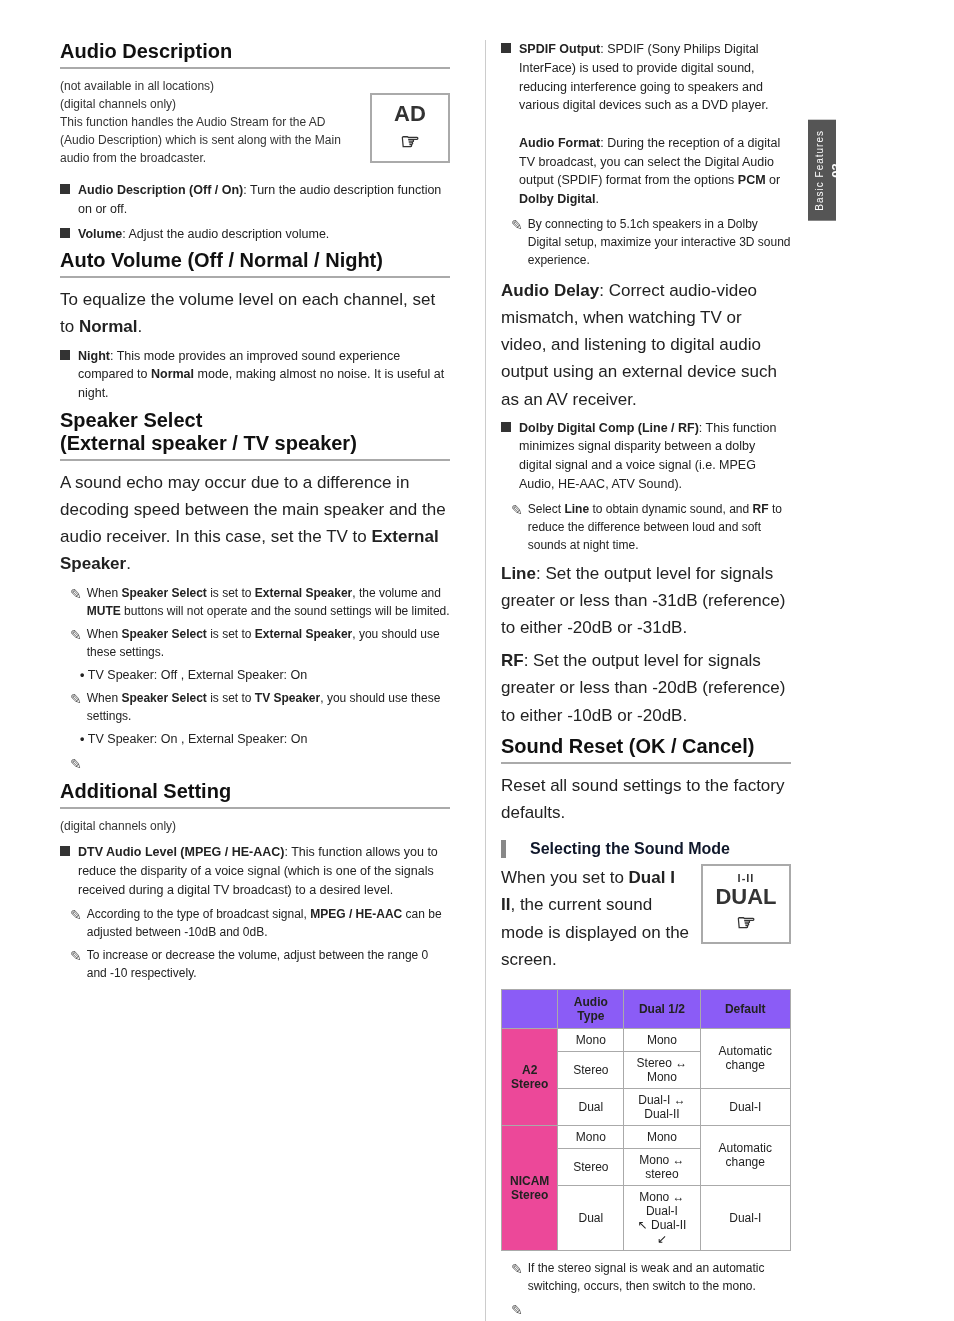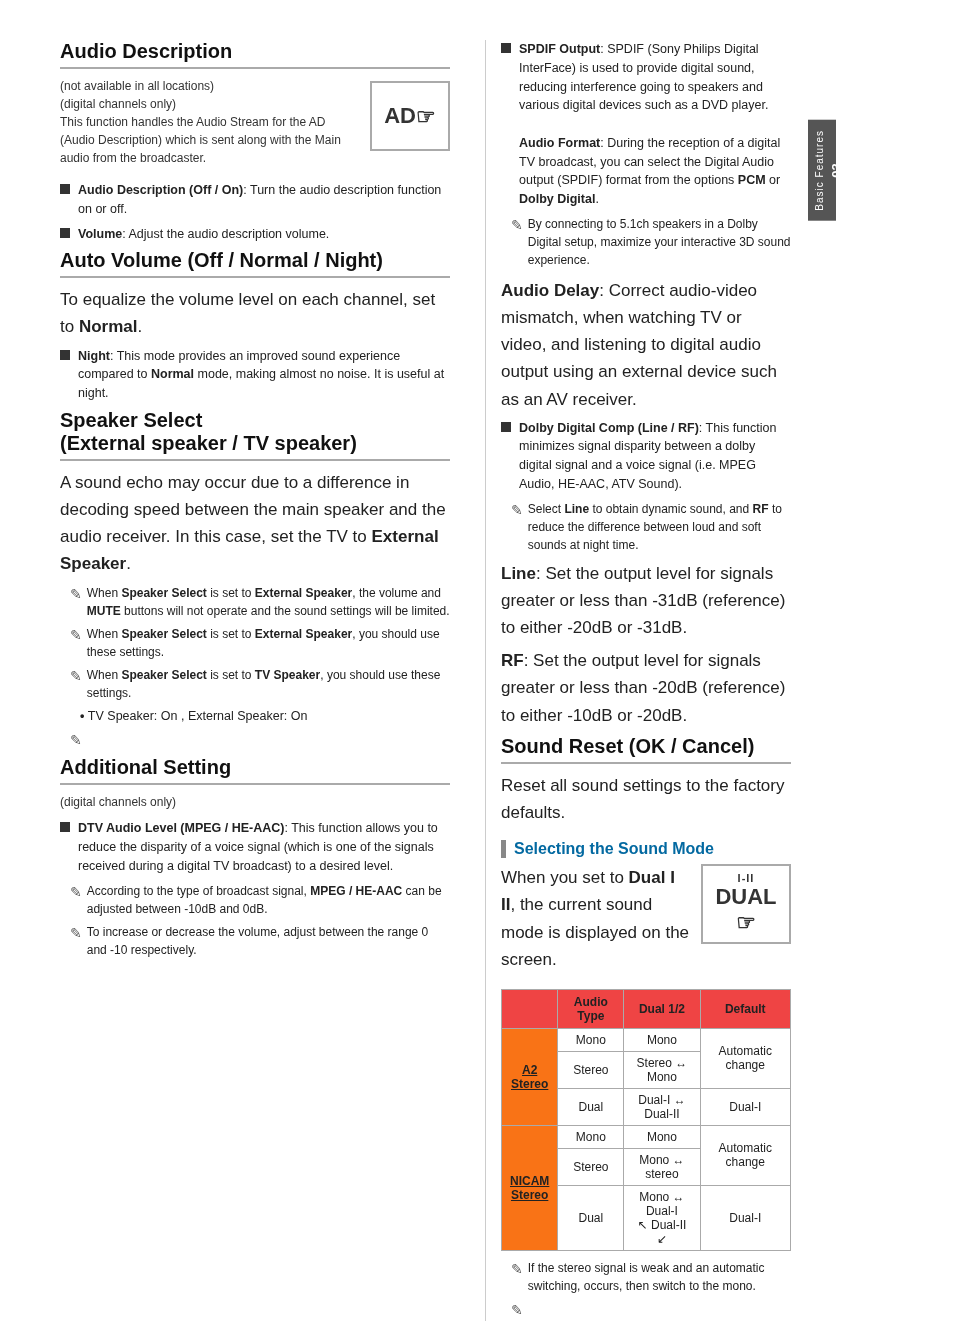--- a/index.html
+++ b/index.html
@@ -79,23 +79,23 @@
       margin-top: 20px;
     }
     .section-heading:first-child {
       margin-top: 0;
     }
 
     
     .subsection-heading {
       font-size: 16px;
       font-weight: bold;
-      color: #0369a1;
+      color: #0f172a;
       border-left: 5px solid #888;
-      padding-left: 8px;
+      padding-left: 24px;
       margin: 14px 0 6px 0;
     }
 
     .section-intro {
       font-size: 12px;
       color: #333;
       margin-bottom: 8px;
       line-height: 1.5;
     }
 
@@ -160,24 +160,24 @@
       font-weight: bold;
     }
 
     
     .ad-icon {
       float: right;
       width: 80px;
       height: 70px;
       border: 2px solid #aaa;
       display: flex;
-      flex-direction: row;
+      flex-direction: column;
       align-items: center;
       justify-content: center;
-      margin: 4px 0 8px 10px;
+      margin: 16px 0 8px 10px;
       font-size: 18px;
       font-weight: bold;
       color: #333;
       position: relative;
     }
     .ad-icon .hand-icon {
       font-size: 22px;
       margin-top: 2px;
     }
 
@@ -206,36 +206,35 @@
     }
 
     
     .sound-table {
       width: 100%;
       border-collapse: collapse;
       font-size: 12px;
       margin-top: 10px;
     }
     .sound-table th {
-      background: #ef4444;
+      background: #8b5cf6;
       border: 1px solid #aaa;
       padding: 5px 8px;
       text-align: center;
       font-weight: bold;
     }
     .sound-table td {
       border: 1px solid #aaa;
       padding: 4px 8px;
       text-align: center;
       vertical-align: middle;
     }
     .sound-table .row-header {
-      background: #f97316;
-      font-weight: bold;
-      text-decoration: underline;
+      background: #ec4899;
+      font-weight: bold;
     }
 
     
     .page-footer {
       position: absolute;
       bottom: 30px;
       left: 0;
       right: 0;
       display: flex;
       justify-content: space-between;
@@ -335,20 +334,21 @@
 
         <div class="note-item">
           <span class="note-icon">✎</span>
           <span class="note-content">When <strong>Speaker Select</strong> is set to <strong>External Speaker</strong>, the volume and <strong>MUTE</strong> buttons will not operate and the sound settings will be limited.</span>
         </div>
 
         <div class="note-item">
           <span class="note-icon">✎</span>
           <span class="note-content">When <strong>Speaker Select</strong> is set to <strong>External Speaker</strong>, you should use these settings.</span>
         </div>
+        <div class="indent-bullet">TV Speaker: Off , External Speaker: On</div>
 
         <div class="note-item">
           <span class="note-icon">✎</span>
           <span class="note-content">When <strong>Speaker Select</strong> is set to <strong>TV Speaker</strong>, you should use these settings.</span>
         </div>
         <div class="indent-bullet">TV Speaker: On , External Speaker: On</div>
 
         <div class="note-item">
           <span class="note-icon">✎</span>
         </div>

